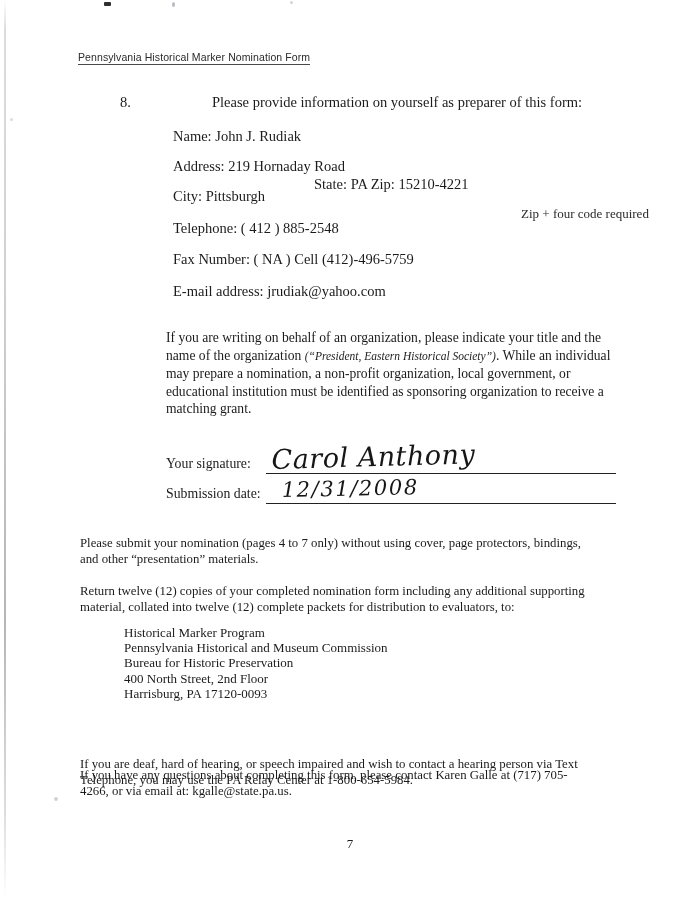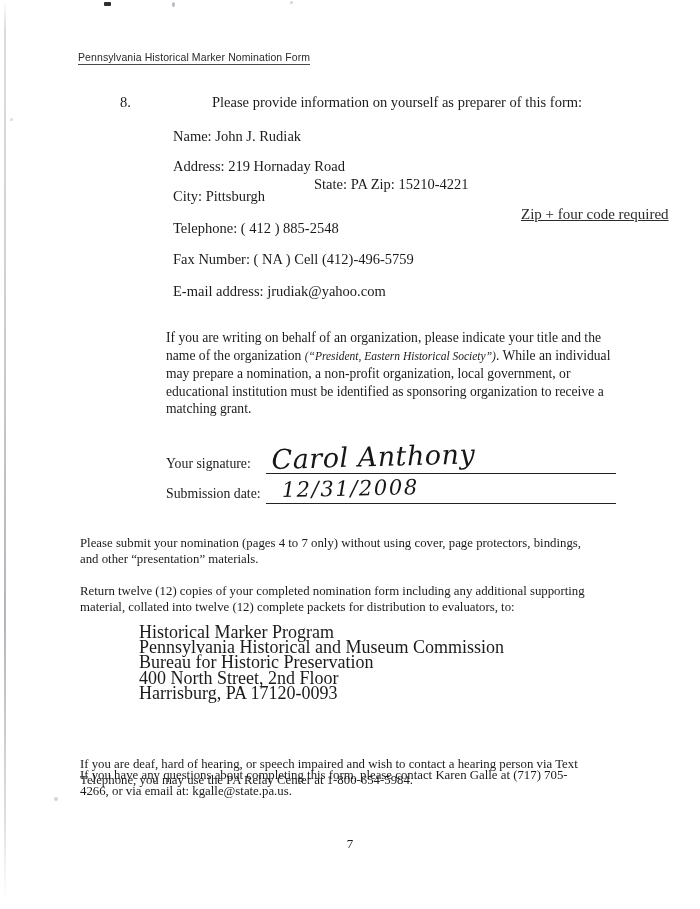--- a/index.html
+++ b/index.html
@@ -81,23 +81,22 @@
   .f-city   { top: 188px; }
   .f-state  { position:absolute; left: 288px; top: 176px; font-size: 14.5px; white-space: nowrap; margin-left: 26px; }
   .f-phone  { top: 220px; }
   .f-fax    { top: 251px; }
   .f-email  { top: 283px; }
 
   .zip-note {
     position: absolute;
     left: 521px;
     top: 206px;
-    font-size: 15px;
+    font-size: 13px;
     color: #2b2b2b;
-    text-decoration: underline;
   }
 
   
   .org-para {
     position: absolute;
     left: 166px;
     top: 329px;
     width: 452px;
     font-size: 13.6px;
     line-height: 17.6px;
@@ -167,23 +166,22 @@
   }
   .note-submit  { top: 535px; }
   .note-return  { top: 583px; }
   .note-contact { top: 724px; margin-top: 43px; }
   .note-relay   { top: 756px; }
 
   .addr-block {
     position: absolute;
     left: 124px;
     top: 625px;
-    font-size: 18px;
+    font-size: 13px;
     line-height: 15.2px;
-    margin-left: 15px;
   }
 
   .page-number {
     position: absolute;
     left: 0;
     top: 836px;
     width: 700px;
     text-align: center;
     font-size: 13px;
   }

